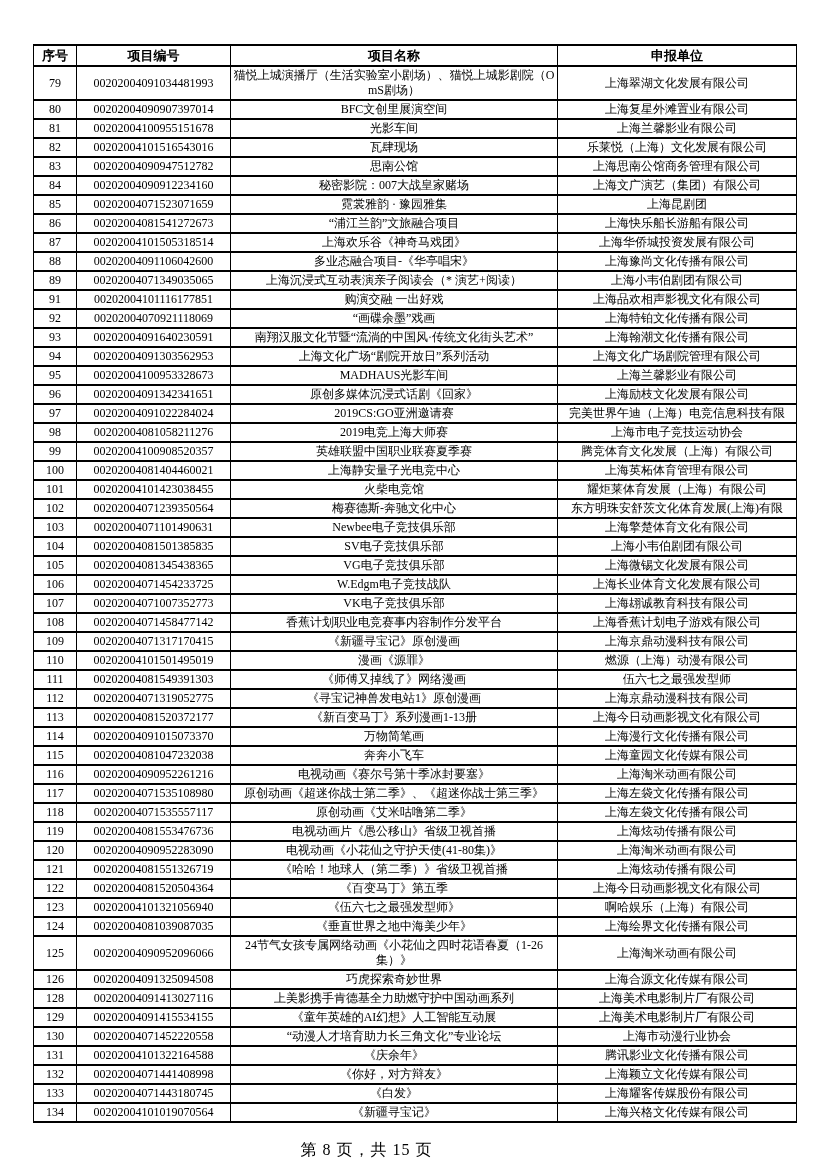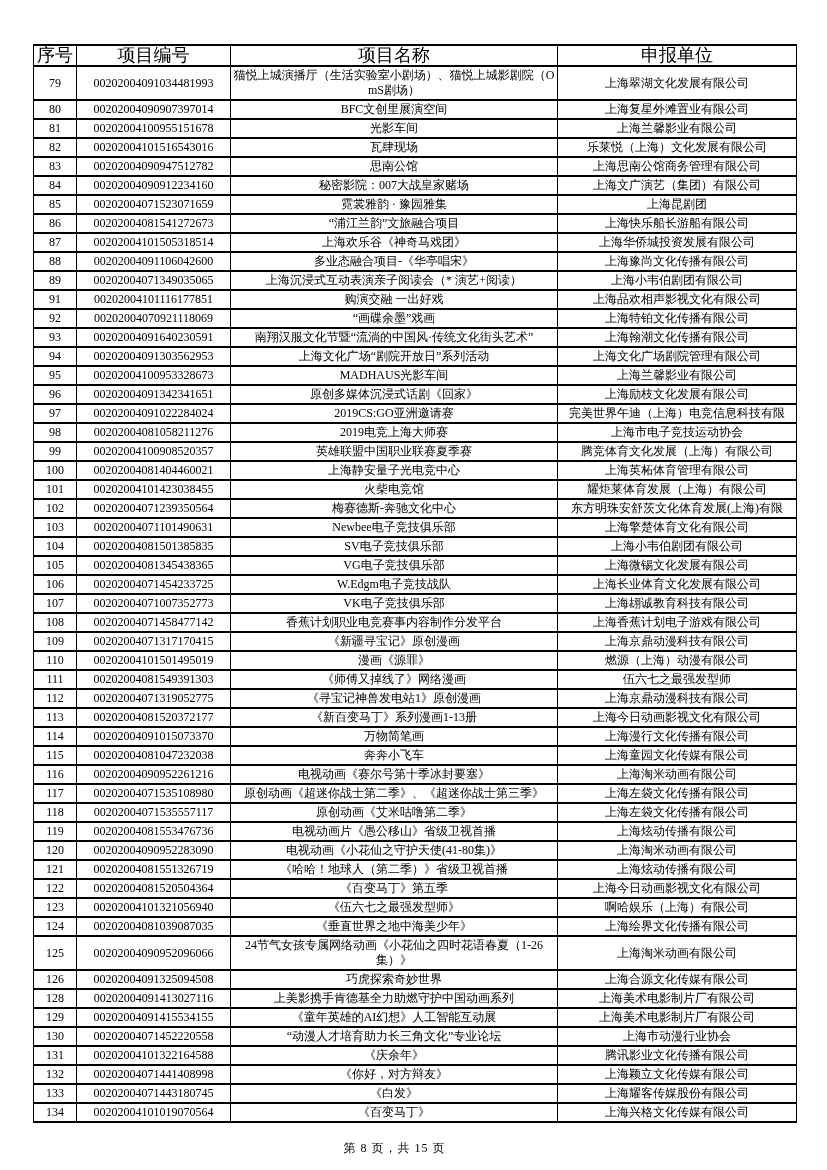--- a/index.html
+++ b/index.html
@@ -16,31 +16,31 @@
   table.doc-table th, table.doc-table td{
     border-left:1px solid #000;border-right:1px solid #000;
     border-top:2px solid #000;border-bottom:2px solid #000;
     text-align:center;vertical-align:middle;
     padding:1px 2px;
     font-size:12px;line-height:15px;
     overflow:hidden;
     word-break:break-all;
   }
   table.doc-table th{
-    font-size:18px;font-weight:normal;height:19px;line-height:19px;
+    font-size:13px;font-weight:bold;height:19px;line-height:19px;
     padding:0 2px;
   }
   table.doc-table td{height:14px;}
   col.c-no{width:43px;}
   col.c-code{width:154px;}
   col.c-name{width:327px;}
   col.c-org{width:239px;}
   .footer{
     position:absolute;left:0;top:1140px;width:733px;
-    text-align:center;font-size:12px;letter-spacing:1px;padding-left:28px;
+    text-align:center;font-size:16px;letter-spacing:1px;
   }
 </style>
 </head>
 <body>
 
 <div class="page">
 
   <table class="doc-table">
     <colgroup>
       <col class="c-no">
@@ -371,21 +371,21 @@
         </tr>
         <tr>
           <td>133</td>
           <td>00202004071443180745</td>
           <td>《白发》</td>
           <td>上海耀客传媒股份有限公司</td>
         </tr>
         <tr>
           <td>134</td>
           <td>00202004101019070564</td>
-          <td>《百变马丁》</td>
+          <td>《新疆寻宝记》</td>
           <td>上海兴格文化传媒有限公司</td>
         </tr>
       </tbody>
   </table>
 
   <div class="footer">
     <span>第 8 页，共 15 页</span>
   </div>
 
 </div>

